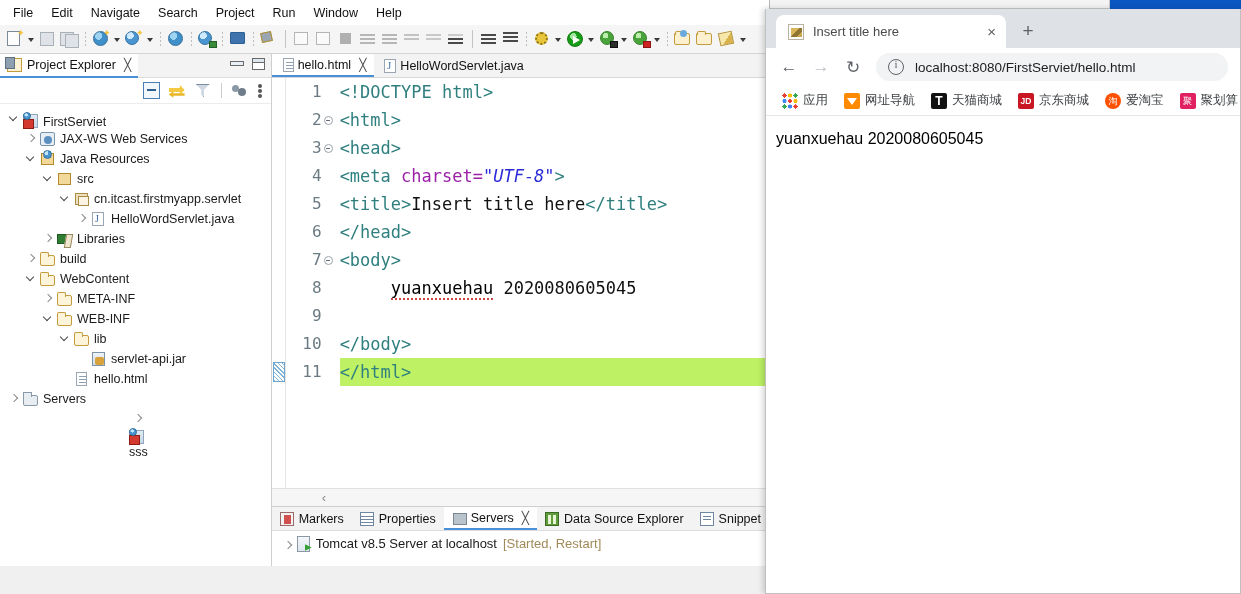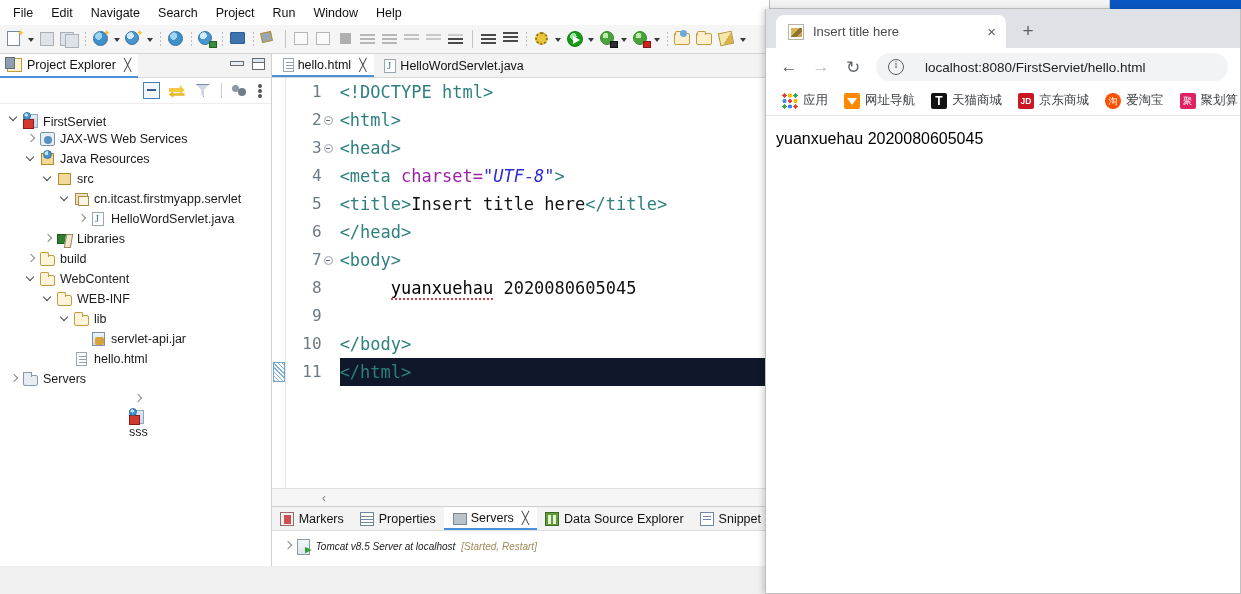--- a/index.html
+++ b/index.html
@@ -388,21 +388,21 @@
     border: 1px solid #9aa6ad; border-radius: 50%; background: #fff;
   }
   .fold::after {
     content: ""; position: absolute; left: 1.5px; top: 3px; width: 4px; height: 1px; background: #667;
   }
   .code {
     flex: 1; font-family: "DejaVu Sans Mono", monospace; font-size: 17px;
     padding-left: 14px; white-space: pre; overflow: hidden;
   }
   .code .cl { height: 28px; line-height: 28px; }
-  .code .cl.hl { background: #0f172a; }
+  .code .cl.hl { background: #bef264; }
   .tag { color: #2f7f7f; }
   .attr { color: #9b21a8; }
   .val { color: #2a2ad6; font-style: italic; }
   .txt { color: #111111; }
   .spell {
     border-bottom: 2px dotted #cc4444;
   }
 
   .hscroll-row {
     height: 18px; background: #f6f6f6; border-top: 1px solid #e0e0e0;
@@ -445,21 +445,21 @@
     content: ""; position: absolute; left: 2px; top: 2px; width: 3px; height: 9px;
     background: #e9f4d8; box-shadow: 5px 0 0 #e9f4d8;
   }
   .bi-snip { background: #ffffff; border: 1px solid #6f86a0; }
   .bi-snip::after {
     content: ""; position: absolute; left: 2px; top: 3px; width: 8px; height: 1px;
     background: #6f86a0; box-shadow: 0 3px 0 #6f86a0;
   }
   .bp-body { flex: 1; padding-top: 5px; }
   .bp-row {
-    height: 20px; display: flex; align-items: center; font-size: 10px; color: #1a1a1a; font-style: italic;
+    height: 20px; display: flex; align-items: flex-start; font-size: 13px; color: #1a1a1a;
   }
   .srv-icon {
     width: 15px; height: 15px; position: relative; flex: none; margin-right: 5px;
   }
   .srv-icon::before {
     content: ""; position: absolute; left: 1px; top: 0; width: 11px; height: 14px;
     background: linear-gradient(#f4f7fa,#dde6ee); border: 1px solid #8b98a5;
   }
   .srv-icon::after {
     content: ""; position: absolute; right: -1px; bottom: 0; width: 7px; height: 7px;
@@ -504,21 +504,21 @@
     height: 38px; background: #ffffff; display: flex; align-items: center;
     gap: 2px; padding: 0 8px; flex: none;
   }
   .nav-btn {
     width: 30px; height: 30px; display: flex; align-items: center; justify-content: center;
     font-size: 17px; color: #5f6368; border-radius: 50%; flex: none;
   }
   .nav-btn.dim { color: #bdc1c6; }
   .omnibox {
     flex: 1; height: 28px; background: #f1f3f4; border-radius: 14px;
-    display: flex; align-items: center; padding: 0 12px; gap: 21px;
+    display: flex; align-items: center; padding: 0 12px; gap: 11px;
     margin-left: 6px; margin-right: 4px;
   }
   .omni-info {
     width: 16px; height: 16px; border: 1.4px solid #5f6368; border-radius: 50%;
     flex: none; position: relative;
   }
   .omni-info::after {
     content: "i"; position: absolute; left: 0; right: 0; top: -2px;
     text-align: center; font-size: 11px; color: #5f6368;
     font-family: "Liberation Serif", serif;
@@ -792,20 +792,27 @@
                 <span class="g-folder"></span>
               </span>
               <span class="tlabel">build</span>
             </div>
             <div class="trow" style="padding-left: 23px;">
               <span class="twist open"></span>
               <span class="ticon">
                 <span class="g-folder"></span>
               </span>
               <span class="tlabel">WebContent</span>
+            </div>
+            <div class="trow" style="padding-left: 40px;">
+              <span class="twist closed"></span>
+              <span class="ticon">
+                <span class="g-folder"></span>
+              </span>
+              <span class="tlabel">META-INF</span>
             </div>
             <div class="trow" style="padding-left: 40px;">
               <span class="twist open"></span>
               <span class="ticon">
                 <span class="g-folder"></span>
               </span>
               <span class="tlabel">WEB-INF</span>
             </div>
             <div class="trow" style="padding-left: 57px;">
               <span class="twist open"></span>

